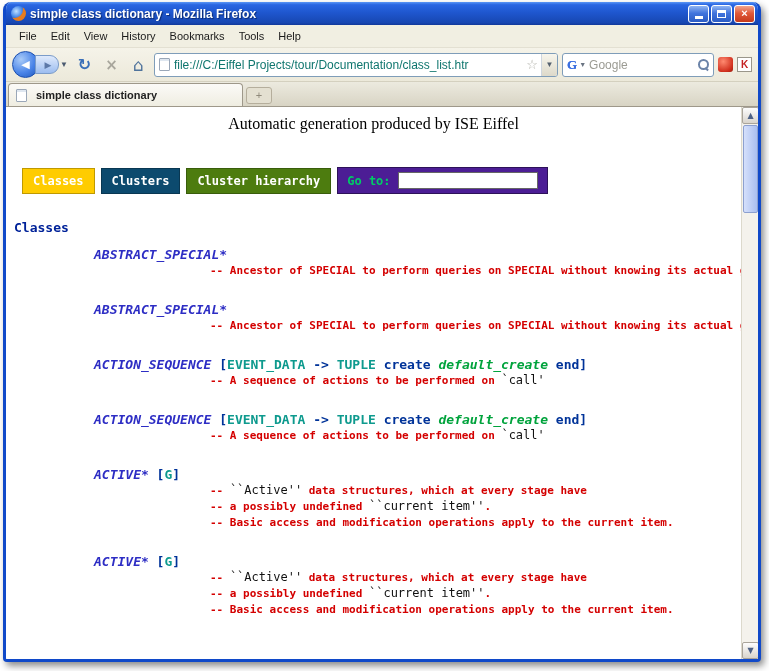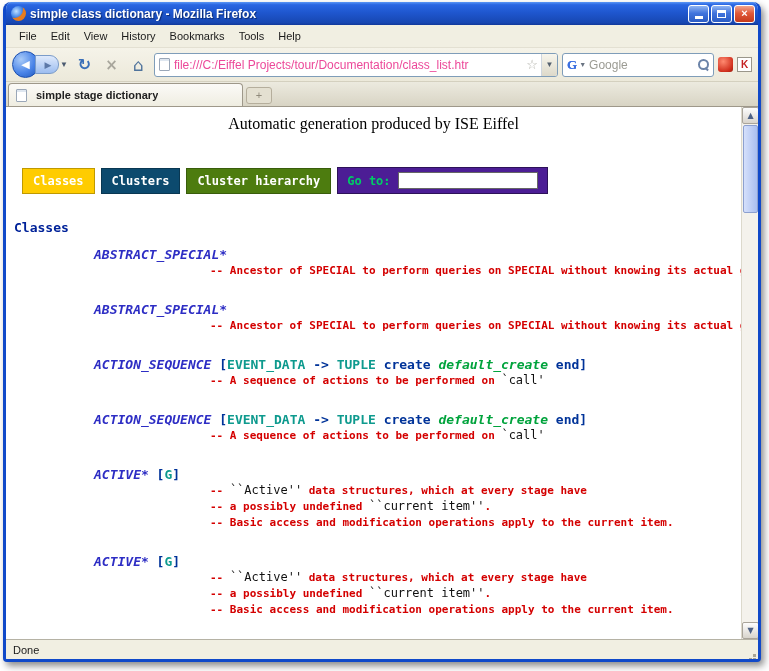--- a/index.html
+++ b/index.html
@@ -47,21 +47,21 @@
           font-family:"DejaVu Sans",sans-serif; cursor:default; }
   .tool.refresh { color:#3a6fb8; font-size:16px; font-weight:bold; }
   .tool.stop { color:#a8a69c; font-size:15px; font-weight:bold; }
   .tool.home { color:#4f739c; font-size:17px; }
 
   .urlbar { flex:1; height:24px; background:#fff; border:1px solid #7f9db9; border-radius:3px;
             display:flex; align-items:center; padding-left:4px; overflow:hidden; }
   .page-ic { width:11px; height:13px; flex:0 0 11px; background:#fff; border:1px solid #9aa7b8;
              border-radius:1px; position:relative; margin-right:4px;
              box-shadow:inset 0 2px 0 #dfe7f0; }
-  .url-text { flex:1; font-size:12px; color:#ec4899; white-space:nowrap; overflow:hidden; }
+  .url-text { flex:1; font-size:12px; color:#0f766e; white-space:nowrap; overflow:hidden; }
   .star { color:#b3b3ac; font-size:13px; padding:0 3px; font-family:"DejaVu Sans",sans-serif; }
   .url-drop { width:16px; height:22px; display:flex; align-items:center; justify-content:center;
               font-size:8px; color:#55606e; border-left:1px solid #cfd6de;
               background:linear-gradient(#f7f5ec,#ddd9ca); }
   .searchbox { width:152px; height:24px; flex:0 0 152px; background:#fff; border:1px solid #7f9db9;
                border-radius:3px; display:flex; align-items:center; padding:0 4px; }
   .g-ic { font-family:"Liberation Serif",serif; font-weight:bold; font-size:13px; color:#3b6fe0;
           text-shadow:0 0 0 #3b6fe0; }
   .search-drop { font-size:7px; color:#6a7482; margin:0 3px 0 2px; }
   .search-text { flex:1; font-size:12px; color:#9b9b93; }
@@ -180,21 +180,21 @@
       <span class="search-text">Google</span>
       <span class="mag"></span>
     </div>
     <span class="addon red"></span>
     <span class="addon k">K</span>
   </div>
 
   <div class="tabbar">
     <div class="tab">
       <span class="page-ic"></span>
-      <span class="tab-label">simple stage dictionary</span>
+      <span class="tab-label">simple class dictionary</span>
     </div>
     <div class="tab-stub">+</div>
   </div>
 
   <div class="content-wrap">
     <div class="content">
       <div class="page-header">Automatic generation produced by ISE Eiffel</div>
       <div class="btn-row">
         <span id="page-buttons"><span class="page-btn" style="background: rgb(255, 204, 0); color: rgb(255, 255, 255);">Classes</span><span class="page-btn" style="background: #0c4a6e; color: rgb(255, 255, 255);">Clusters</span><span class="page-btn" style="background: #4d7c0f; color: rgb(255, 255, 255);">Cluster hierarchy</span></span>
         <span class="goto" style="background: #4c1d95;">
@@ -234,18 +234,14 @@
           </div>
         </div>
     </div>
     <div class="scrollbar">
       <div class="sb-btn up">▲</div>
       <div class="sb-thumb"></div>
       <div class="sb-btn down">▼</div>
     </div>
   </div>
 
-  <div class="statusbar">
-    <span>Done</span>
-    <span class="grip"></span>
-  </div>
 
 </div>
 
 </body></html>

